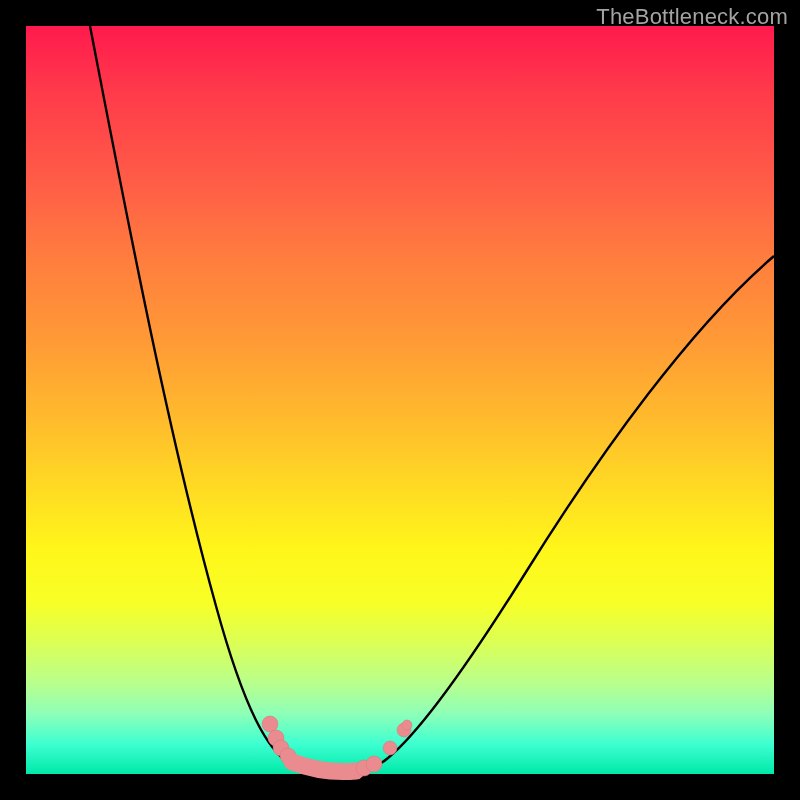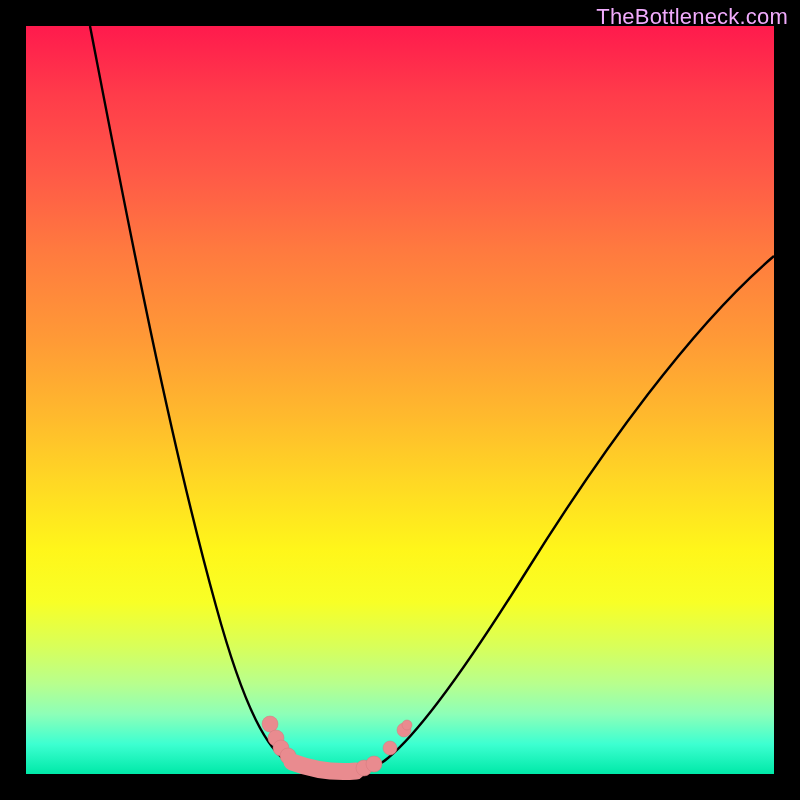--- a/index.html
+++ b/index.html
@@ -32,21 +32,21 @@
       #b7ff8e 88%,
       #8dffb8 92%,
       #3dffd1 96%,
       #00e9a8 100%
     );
   }
   .watermark {
     position: absolute;
     top: 4px;
     right: 12px;
-    color: #f0abfc;
+    color: #a3a3a3;
     font-size: 22px;
     letter-spacing: 0.2px;
     font-weight: 500;
     z-index: 10;
   }
   svg.overlay {
     position: absolute;
     left: 0;
     top: 0;
     width: 748px;

